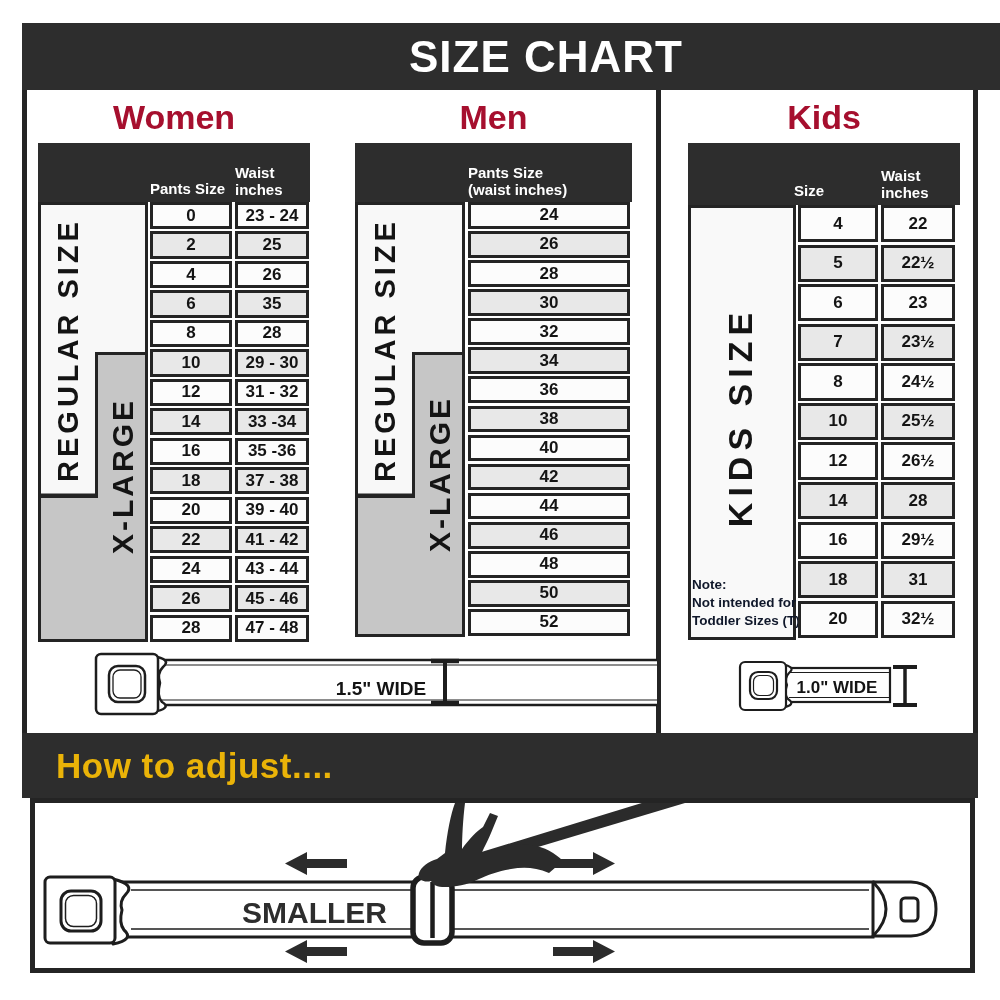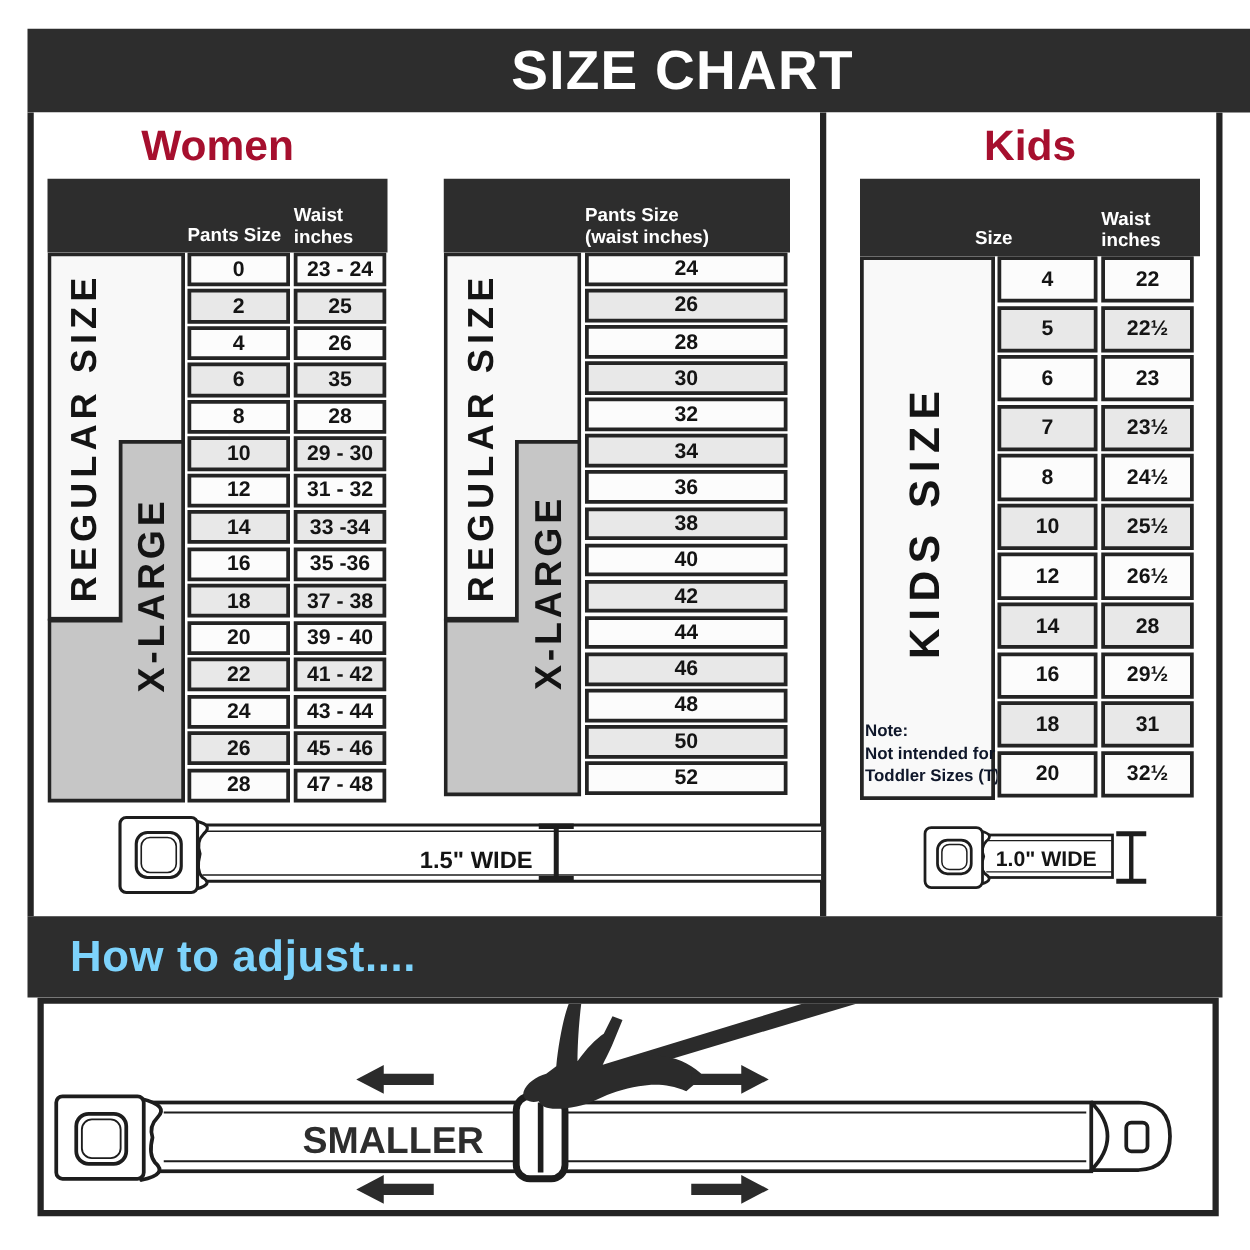--- a/index.html
+++ b/index.html
@@ -25,21 +25,21 @@
 
   
   .table-head{background:#2d2d2d;color:#fff;font-weight:bold;}
   .women-head{left:38px;top:143px;width:272px;height:59px;}
   .men-head{left:355px;top:143px;width:277px;height:59px;}
   .kids-head{left:688px;top:143px;width:272px;height:62px;}
   .head-label{position:absolute;text-align:left;font-size:15px;line-height:1.15;}
   .women-pants{left:112px;width:82px;bottom:5px;}
   .women-waist{left:197px;width:74px;bottom:4px;}
   .men-col{left:113px;width:162px;bottom:4px;}
-  .kids-size{left:92px;width:80px;bottom:6px;}
+  .kids-size{left:106px;width:80px;bottom:6px;}
   .kids-waist{left:193px;width:74px;bottom:4px;}
 
   
   .table-body{display:grid;row-gap:2.4px;column-gap:3px;}
   .women-body{left:150px;top:202px;grid-template-columns:82px 74px;grid-auto-rows:27.1px;}
   .men-body{left:468px;top:202px;grid-template-columns:162px;grid-auto-rows:26.7px;}
   .kids-body{left:798px;top:205px;grid-template-columns:80px 74px;grid-auto-rows:37.2px;}
   .cell{border:3px solid #242424;background:#fcfcfc;display:flex;align-items:center;
         justify-content:center;font-size:17px;font-weight:bold;color:#141414;}
   .cell.alt{background:#e8e8e8;}
@@ -50,21 +50,21 @@
   .kids-note span{display:block;white-space:nowrap;}
 
   
   .belt-label{font-weight:bold;color:#141414;text-align:center;white-space:nowrap;}
   .belt-label-adult{left:333px;top:678px;width:96px;font-size:19px;}
   .belt-label-kids{left:795px;top:678px;width:84px;font-size:17px;}
 
   
   .adjust-bar{left:22px;top:733px;width:956px;height:65px;background:#2d2d2d;
               display:flex;align-items:center;}
-  .adjust-bar span{color:#7dd3fc;font-size:35px;font-weight:bold;margin-left:34px;letter-spacing:0.5px;}
+  .adjust-bar span{color:#eab308;font-size:35px;font-weight:bold;margin-left:34px;letter-spacing:0.5px;}
 
   
   .bottom-panel{left:30px;top:798px;width:935px;height:165px;border:5px solid #242424;background:#fff;}
   .adjust-word{top:896px;font-size:30px;font-weight:bold;color:#2d2d2d;text-align:center;}
   .word-smaller{left:242px;width:140px;}
   .word-larger{left:473px;width:130px;}
 
   svg text{font-family:"Liberation Sans",sans-serif;}
 </style>
 </head>
@@ -73,20 +73,21 @@
 <div id="page">
 
   <div class="abs title-bar">
     <span>SIZE CHART</span>
   </div>
 
   <div class="abs main-panel"></div>
   <div class="abs section-divider"></div>
 
   <div class="abs section-header hdr-women">Women</div>
+  <div class="abs section-header hdr-men">Men</div>
   <div class="abs section-header hdr-kids">Kids</div>
 
   <div class="abs table-head women-head">
     <div class="head-label women-pants">Pants Size</div>
     <div class="head-label women-waist">
       <span>Waist</span><br>
       <span>inches</span>
     </div>
   </div>
   <svg class="abs" style="left:38px;top:202px;" width="110" height="441" viewBox="0 0 110 441">

